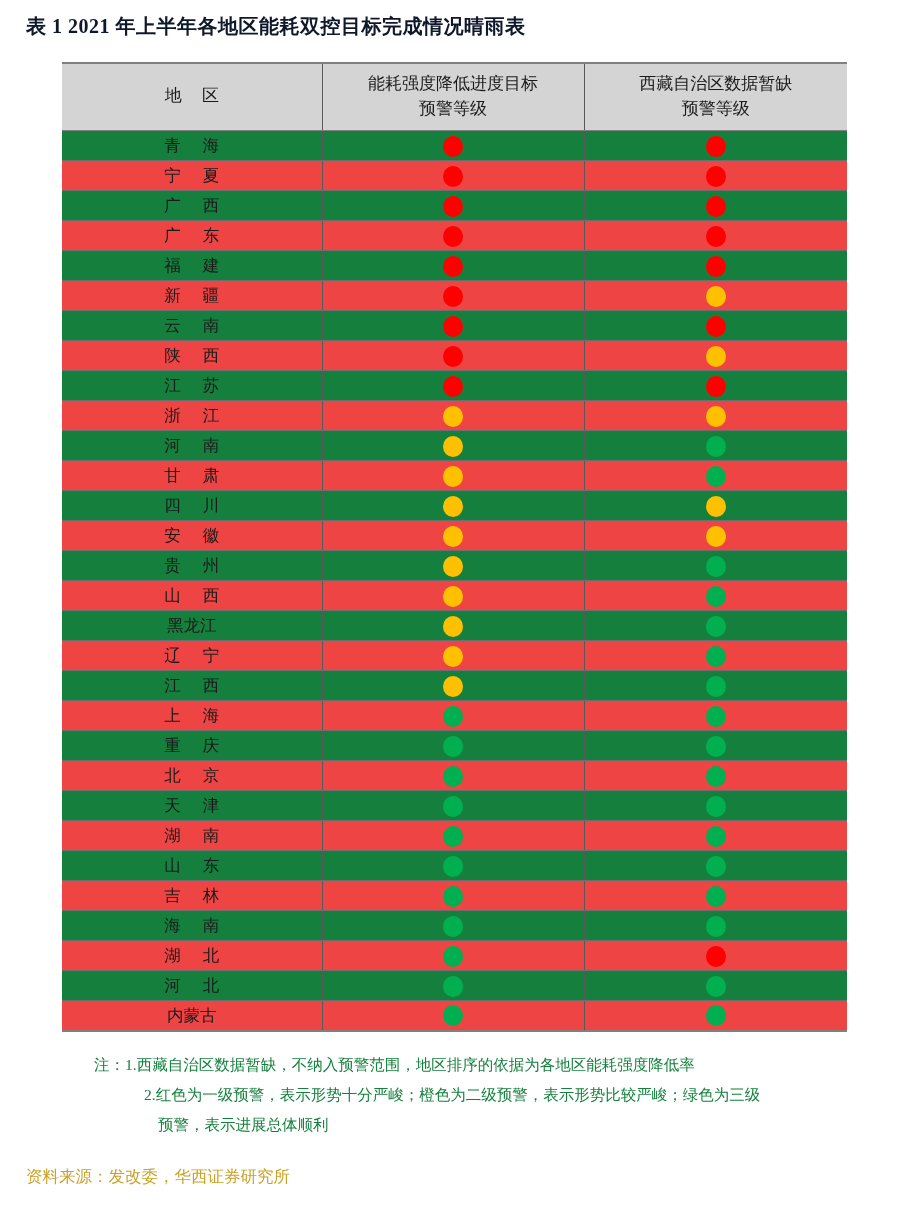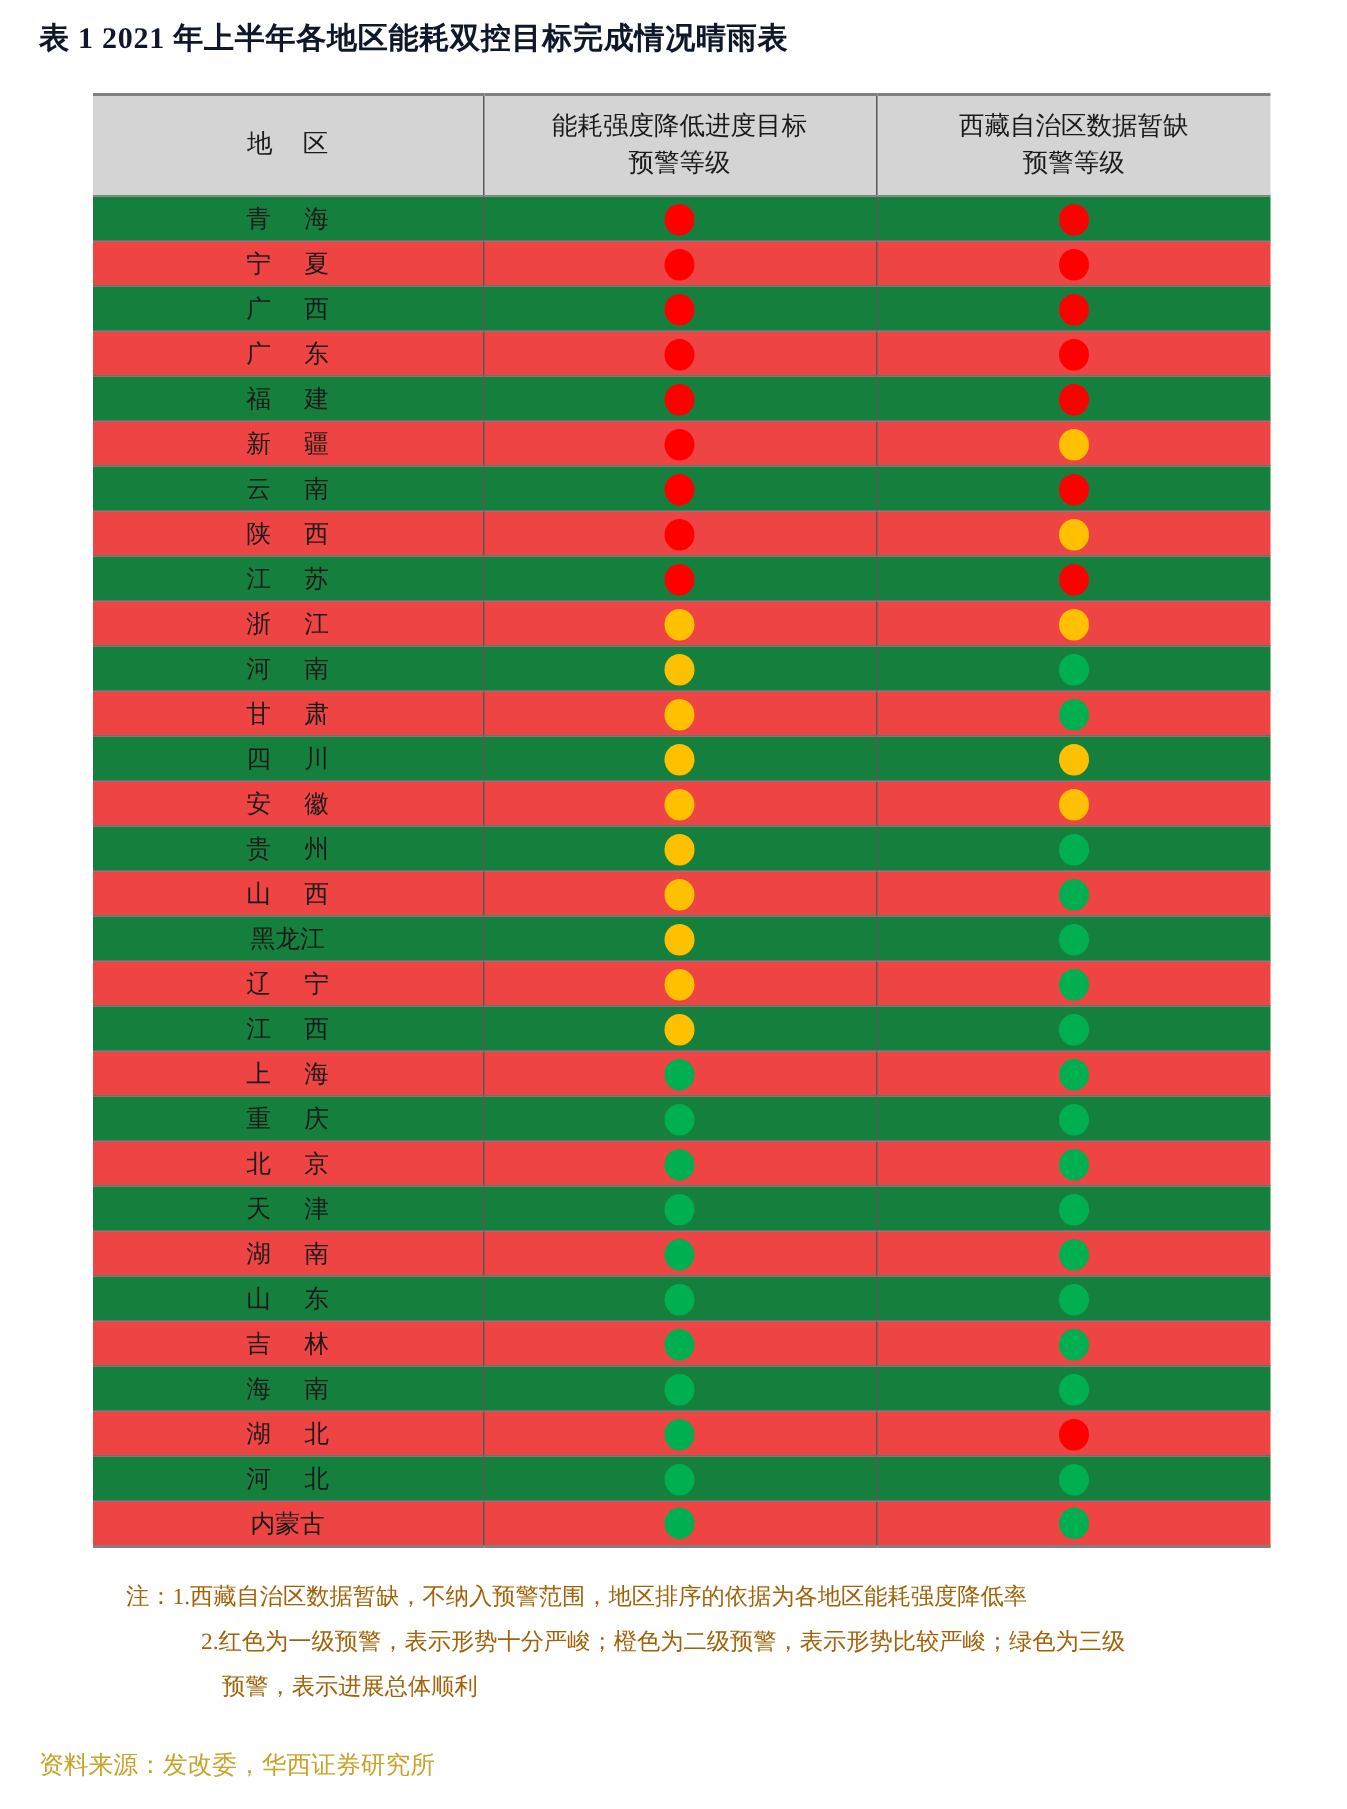--- a/index.html
+++ b/index.html
@@ -95,26 +95,26 @@
     border-radius: 50%;
     vertical-align: middle;
   }
   .dot.red    { background: #FF0000; }
   .dot.yellow { background: #FFC000; }
   .dot.green  { background: #00B050; }
 
   
   .notes {
     position: absolute;
-    left: 62px;
+    left: 72px;
     top: 1050px;
     width: 800px;
     font-size: 15.5px;
     line-height: 1.95;
-    color: #a16207;
+    color: #15803d;
   }
   .note-line { white-space: nowrap; }
   .note-1 { padding-left: 22px; }
   .note-2 { padding-left: 72px; }
   .note-2b { padding-left: 86px; }
 
   
   .source {
     position: absolute;
     left: 26px;

